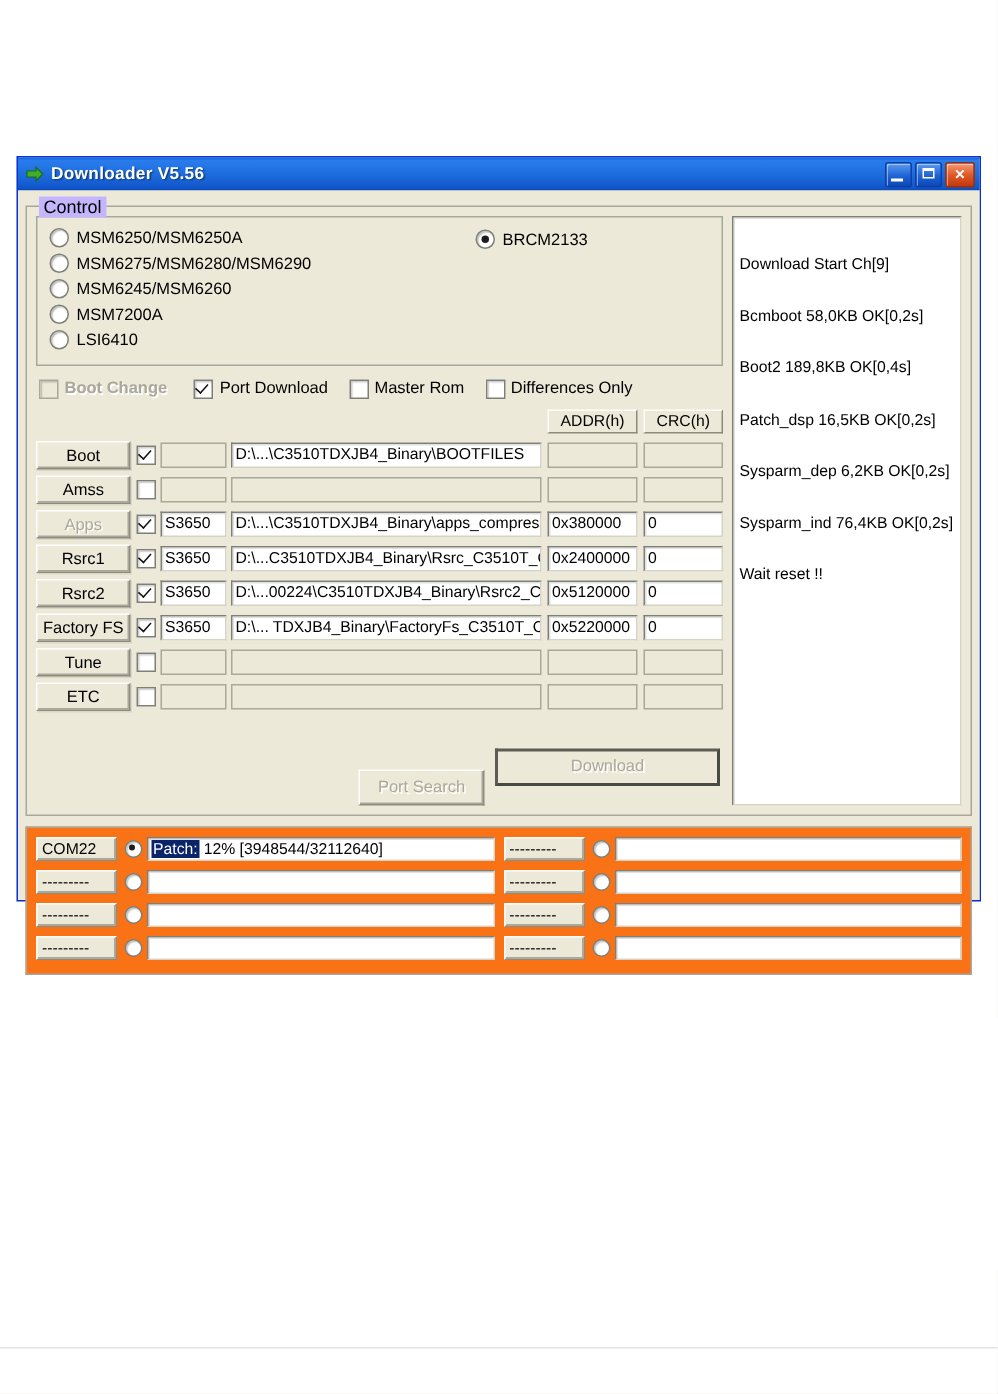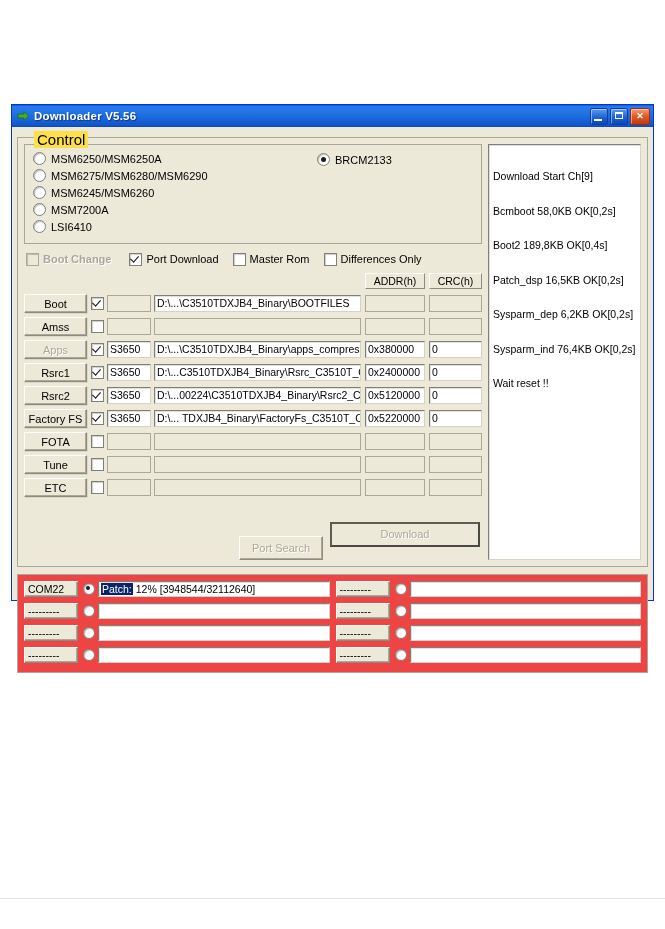--- a/index.html
+++ b/index.html
@@ -102,24 +102,24 @@
   .groupbox {
     position: relative;
     border: 1px solid #a8a79c;
     border-top-color: #a8a79c;
     margin-top: 6px;
     padding: 6px 6px 6px 6px;
     box-sizing: border-box;
   }
   .groupbox > .gb-title {
     position: absolute;
-    top: -7px; left: 16px;
-    background: #fde047;
+    top: -7px; left: 8px;
+    background: #c4b5fd;
     padding: 0 3px;
-    font-size: 15px;
+    font-size: 12px;
     color: #000;
   }
 
   
   .main-split { display: flex; gap: 6px; }
   .left-col { width: 458px; flex: 0 0 auto; }
   .right-col { flex: 1 1 auto; display:flex; }
 
   
   .control-panel {
@@ -281,21 +281,21 @@
     width: 150px;
     border:2px solid #4a4a44;
     border-top-color:#5c5c55; border-left-color:#5c5c55;
     box-shadow: none;
     height: 25px;
   }
 
   
   .ports-panel {
     border: 1px solid #a8a79c;
-    background:#ef4444;
+    background:#f97316;
     margin-top: 7px;
     padding: 5px 6px 4px 6px;
     box-sizing:border-box;
   }
   .ports-grid { display:flex; gap: 6px; }
   .ports-col { flex:1 1 0; }
   .port-row {
     display:flex; align-items:center;
     height: 18px; margin-bottom: 4px;
   }
@@ -493,30 +493,20 @@
               <span class="cell-btn">Factory FS</span>
               <span class="cell-chk">
                 <span class="chk checked"></span>
               </span>
               <span class="field f-ver">S3650</span>
               <span class="field f-path">D:\... TDXJB4_Binary\FactoryFs_C3510T_Open_SEAsia,ff</span>
               <span class="field f-addr">0x5220000</span>
               <span class="field f-crc">0</span>
             </div>
 
-            <div class="file-row">
-              <span class="cell-btn">FOTA</span>
-              <span class="cell-chk">
-                <span class="chk"></span>
-              </span>
-              <span class="field f-ver empty"></span>
-              <span class="field f-path empty"></span>
-              <span class="field f-addr empty"></span>
-              <span class="field f-crc empty"></span>
-            </div>
 
             <div class="file-row">
               <span class="cell-btn">Tune</span>
               <span class="cell-chk">
                 <span class="chk"></span>
               </span>
               <span class="field f-ver empty"></span>
               <span class="field f-path empty"></span>
               <span class="field f-addr empty"></span>
               <span class="field f-crc empty"></span>

